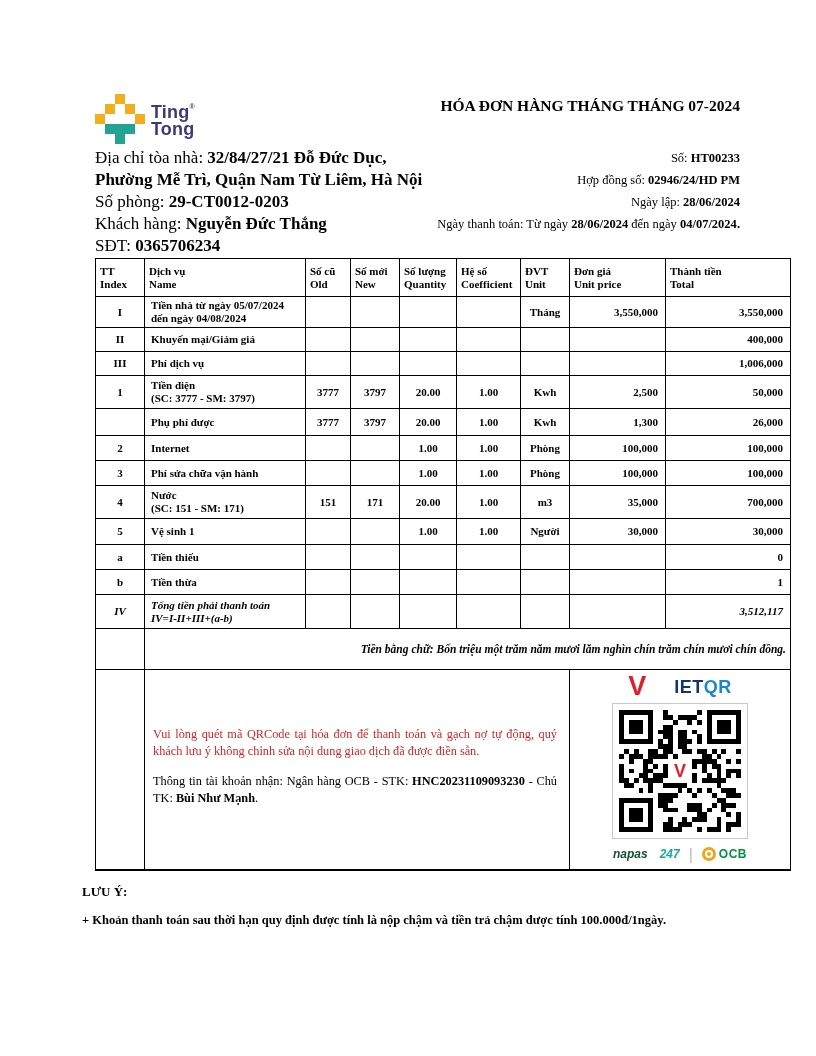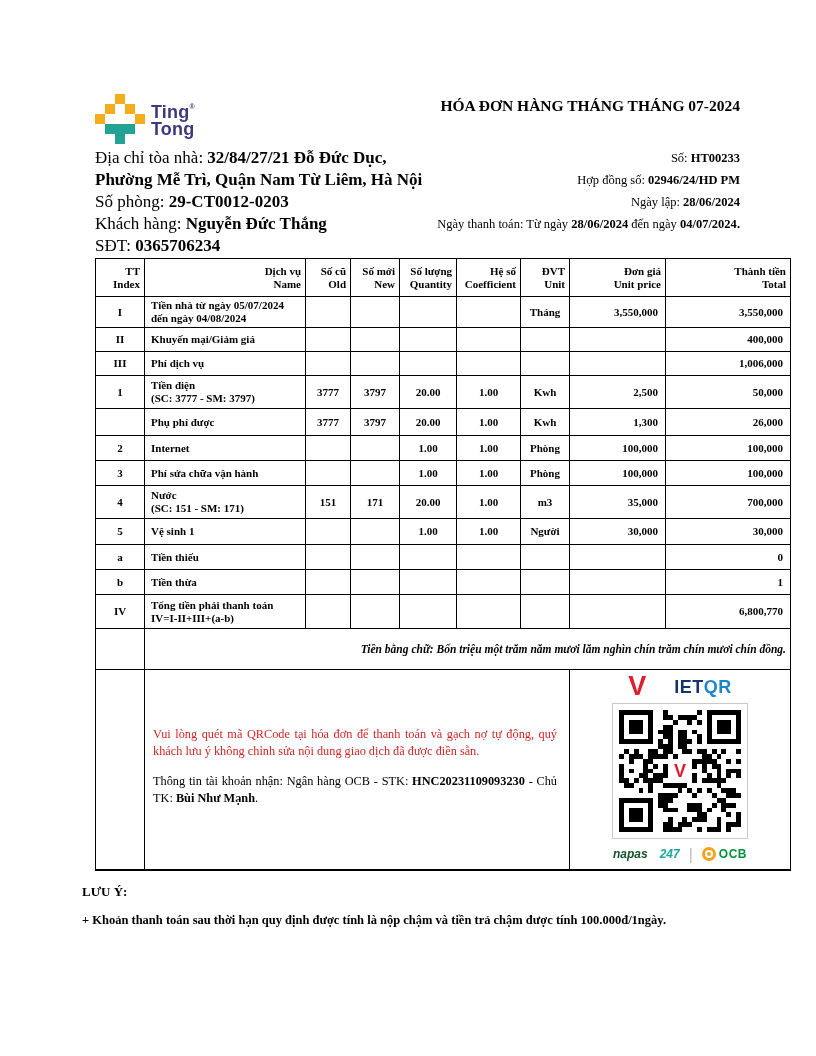--- a/index.html
+++ b/index.html
@@ -22,29 +22,29 @@
     font-weight:bold;font-size:15.5px;line-height:19px;}
   
   .meta-left{position:absolute;top:147px;left:95px;width:352px;font-size:17px;line-height:22px;}
   .meta-right{position:absolute;top:147px;right:76px;width:360px;text-align:right;font-size:12.5px;line-height:22px;}
   
   .inv-table{position:absolute;top:258px;left:95px;width:695px;border-collapse:collapse;table-layout:fixed;
     font-size:11px;}
   .inv-table th,.inv-table td{border:1px solid #000;padding:1px 4px;vertical-align:middle;overflow:hidden;}
   .inv-table{border-bottom:2px solid #000;}
   .inv-table tr.bottomrow td{border-bottom:2px solid #000;}
-  .inv-table th{font-weight:bold;text-align:right;white-space:pre-line;line-height:13px;}
+  .inv-table th{font-weight:bold;text-align:left;white-space:pre-line;line-height:13px;}
   .inv-table td{font-weight:bold;line-height:13px;}
   .c{text-align:center;}
   .l{text-align:left;padding-left:6px !important;}
   .r{text-align:right;padding-right:7px !important;}
   .pre{white-space:pre-line;}
   .hdr{height:38px;}
   .r31{height:31px;} .r24{height:24px;} .r33{height:33px;} .r27{height:27px;}
-  .r25{height:25px;} .r26{height:26px;} .r34{height:34px;} .rwords{height:41px;text-align:right;}
+  .r25{height:25px;} .r26{height:26px;} .r34{height:34px;font-style:italic;} .rwords{height:41px;text-align:right;}
   .rqr{height:200px;}
   .words-cell{font-weight:normal;font-style:italic;font-size:11.5px;padding-left:8px !important;}
   .words-cell .wv{font-weight:bold;}
   
   .paytext-cell{vertical-align:top !important;padding:56px 12px 0 8px !important;}
   .note-red{color:#d02626;font-weight:normal;font-size:12.3px;line-height:17px;text-align:justify;margin:0;}
   .note-acct{font-weight:normal;font-size:12.3px;line-height:17px;text-align:justify;margin:13px 0 0 0;}
   .qr-cell{vertical-align:top !important;text-align:center;padding:2px 0 0 0 !important;}
   .vietqr{height:28px;line-height:28px;font-family:"Liberation Sans",sans-serif;}
   .vq-v{color:#e01f2d;font-weight:bold;font-size:27px;vertical-align:-2px;}
@@ -284,21 +284,21 @@
     <tr class="r34">
       <td class="c">IV</td>
       <td class="l pre">Tổng tiền phải thanh toán
 IV=I-II+III+(a-b)</td>
       <td class="c"></td>
       <td class="c"></td>
       <td class="c"></td>
       <td class="c"></td>
       <td class="c"></td>
       <td class="r"></td>
-      <td class="r">6,800,770</td>
+      <td class="r">3,512,117</td>
     </tr>
     <tr class="rwords">
       <td></td>
       <td colspan="8" class="words-cell">
         <span>Tiền bằng chữ:</span> <span class="wv">Bốn triệu một trăm năm mươi lăm nghìn chín trăm chín mươi chín đồng.</span>
       </td>
     </tr>
     <tr class="rqr bottomrow">
       <td></td>
       <td colspan="6" class="paytext-cell">

